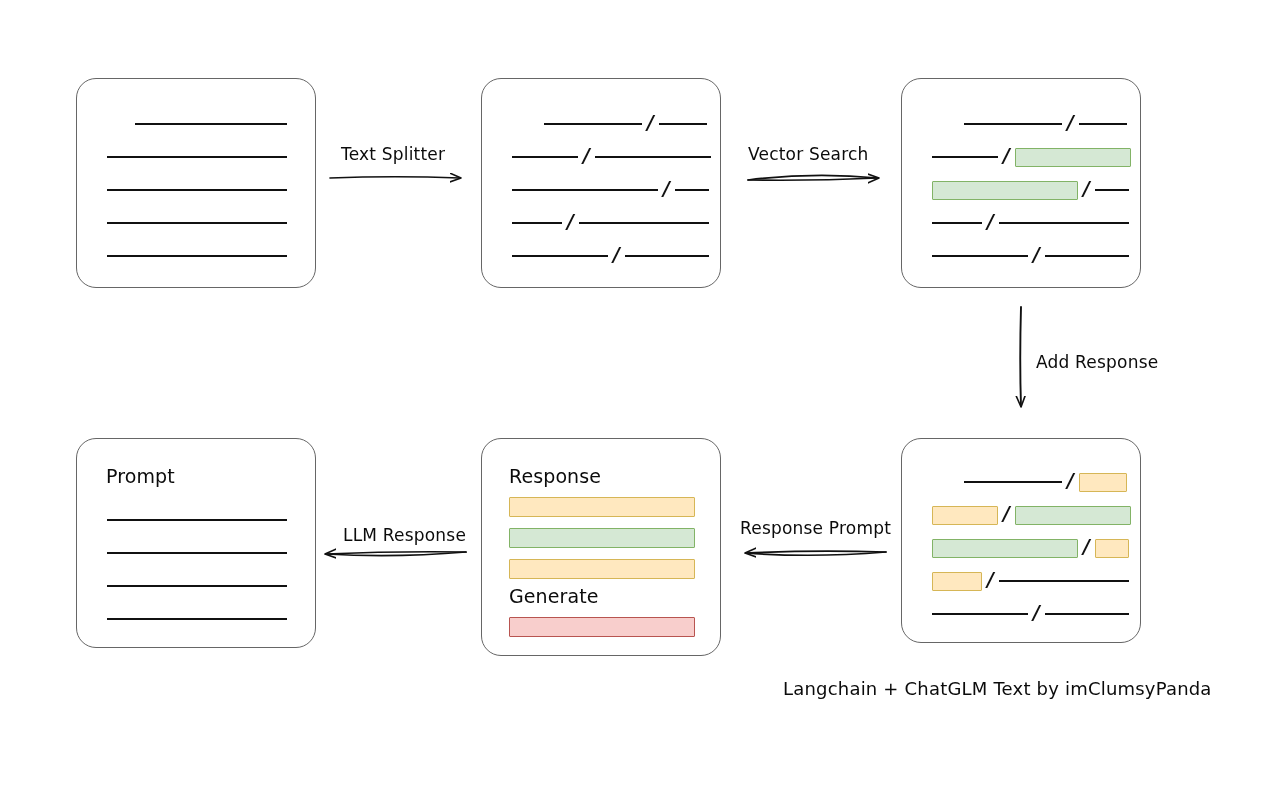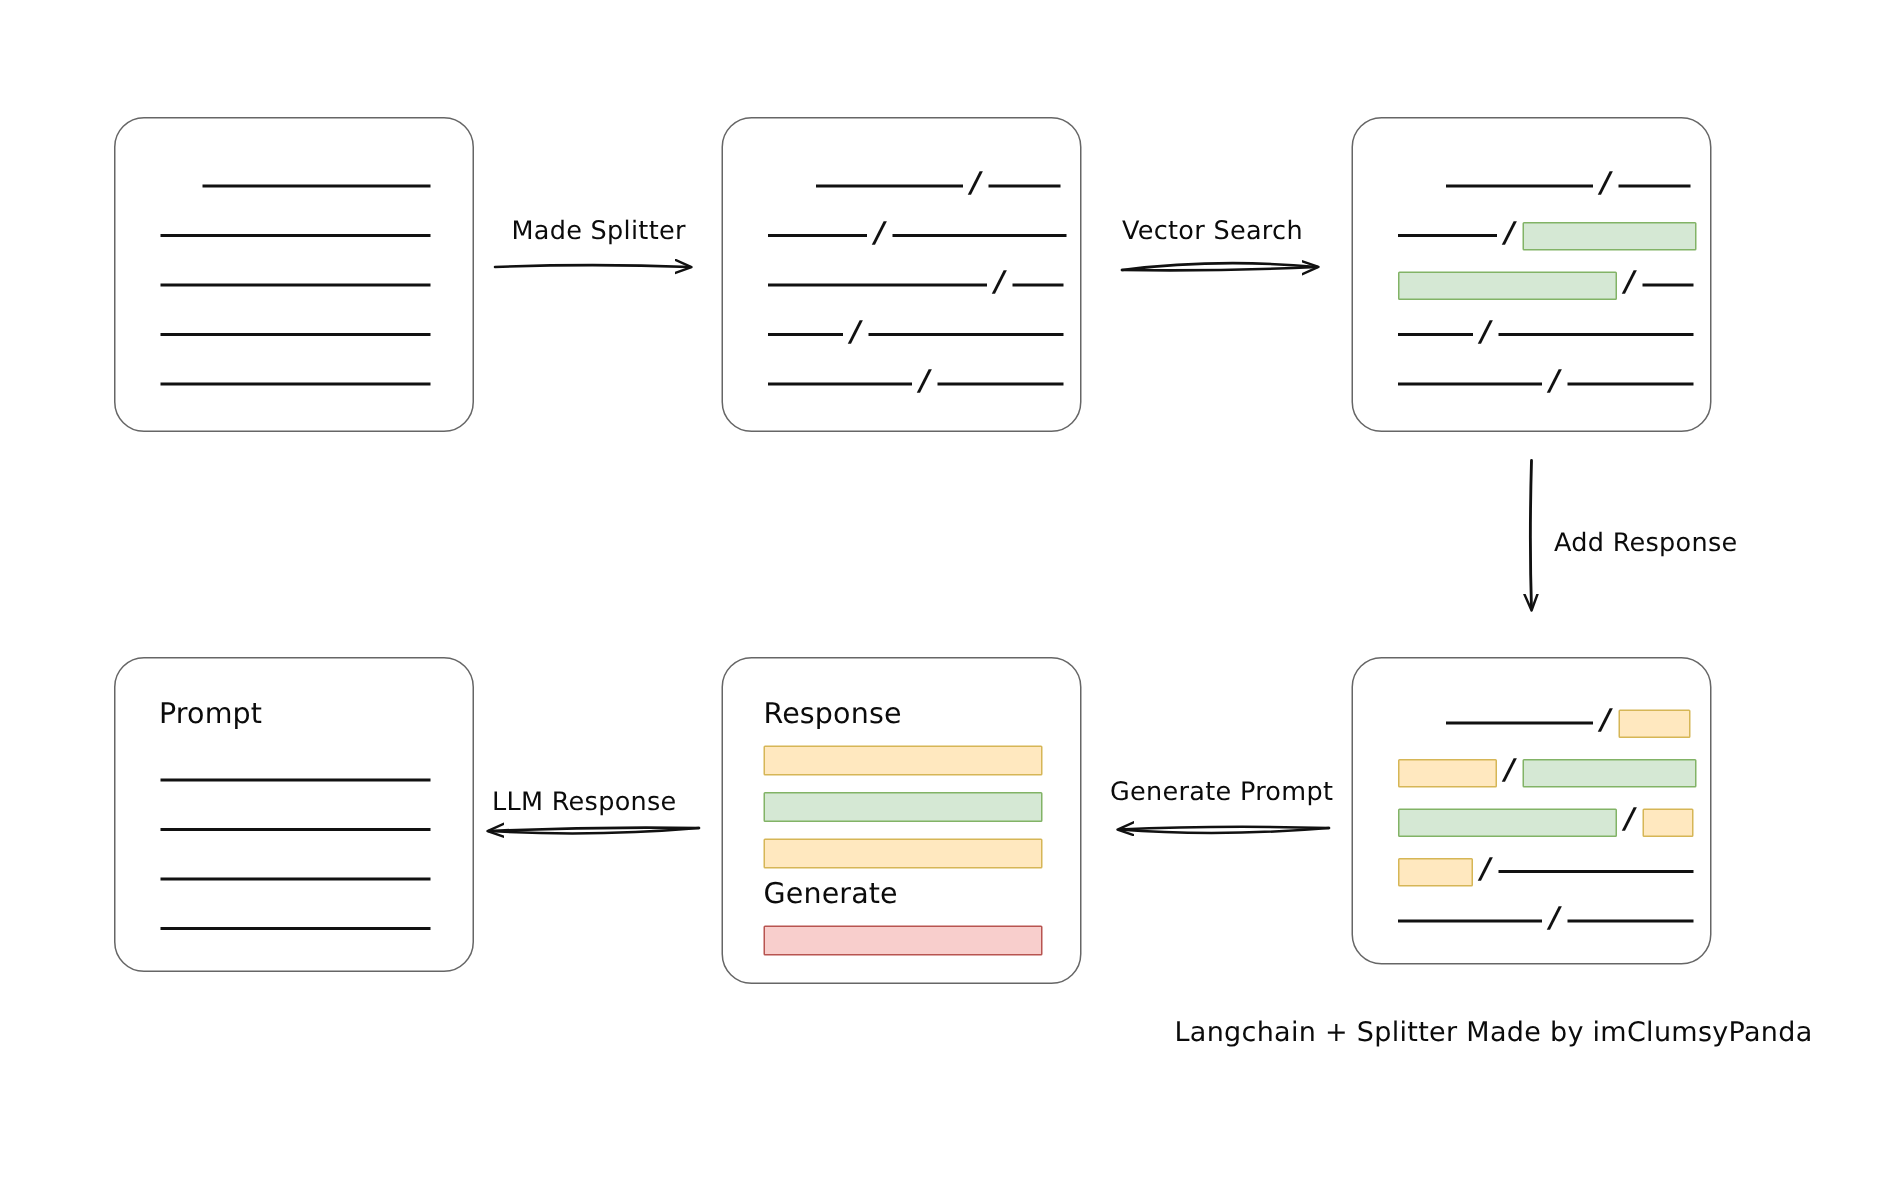--- a/index.html
+++ b/index.html
@@ -308,23 +308,23 @@
       </div>
       <div class="line" style="left: 30px; top: 136px;">
         <span class="seg" style="width: 180px;"></span>
       </div>
       <div class="line" style="left: 30px; top: 169px;">
         <span class="seg" style="width: 180px;"></span>
       </div>
     </div>
 </div>
 
-<div class="edge-label" style="left:341px; top:144px;">Made Splitter</div>
+<div class="edge-label" style="left:341px; top:144px;">Text Splitter</div>
 
 <div class="edge-label" style="left:748px; top:144px;">Vector Search</div>
 
 <div class="edge-label" style="left:1036px; top:352px;">Add Response</div>
 
-<div class="edge-label" style="left:740px; top:518px;">Generate Prompt</div>
-
-<div class="edge-label" style="left:328px; top:525px;">LLM Response</div>
-
-<div class="footer-note" style="left:783px; top:678px;">Langchain + Splitter Made by imClumsyPanda</div>
+<div class="edge-label" style="left:740px; top:518px;">Response Prompt</div>
+
+<div class="edge-label" style="left:343px; top:525px;">LLM Response</div>
+
+<div class="footer-note" style="left:783px; top:678px;">Langchain + ChatGLM Text by imClumsyPanda</div>
 
 </body></html>

